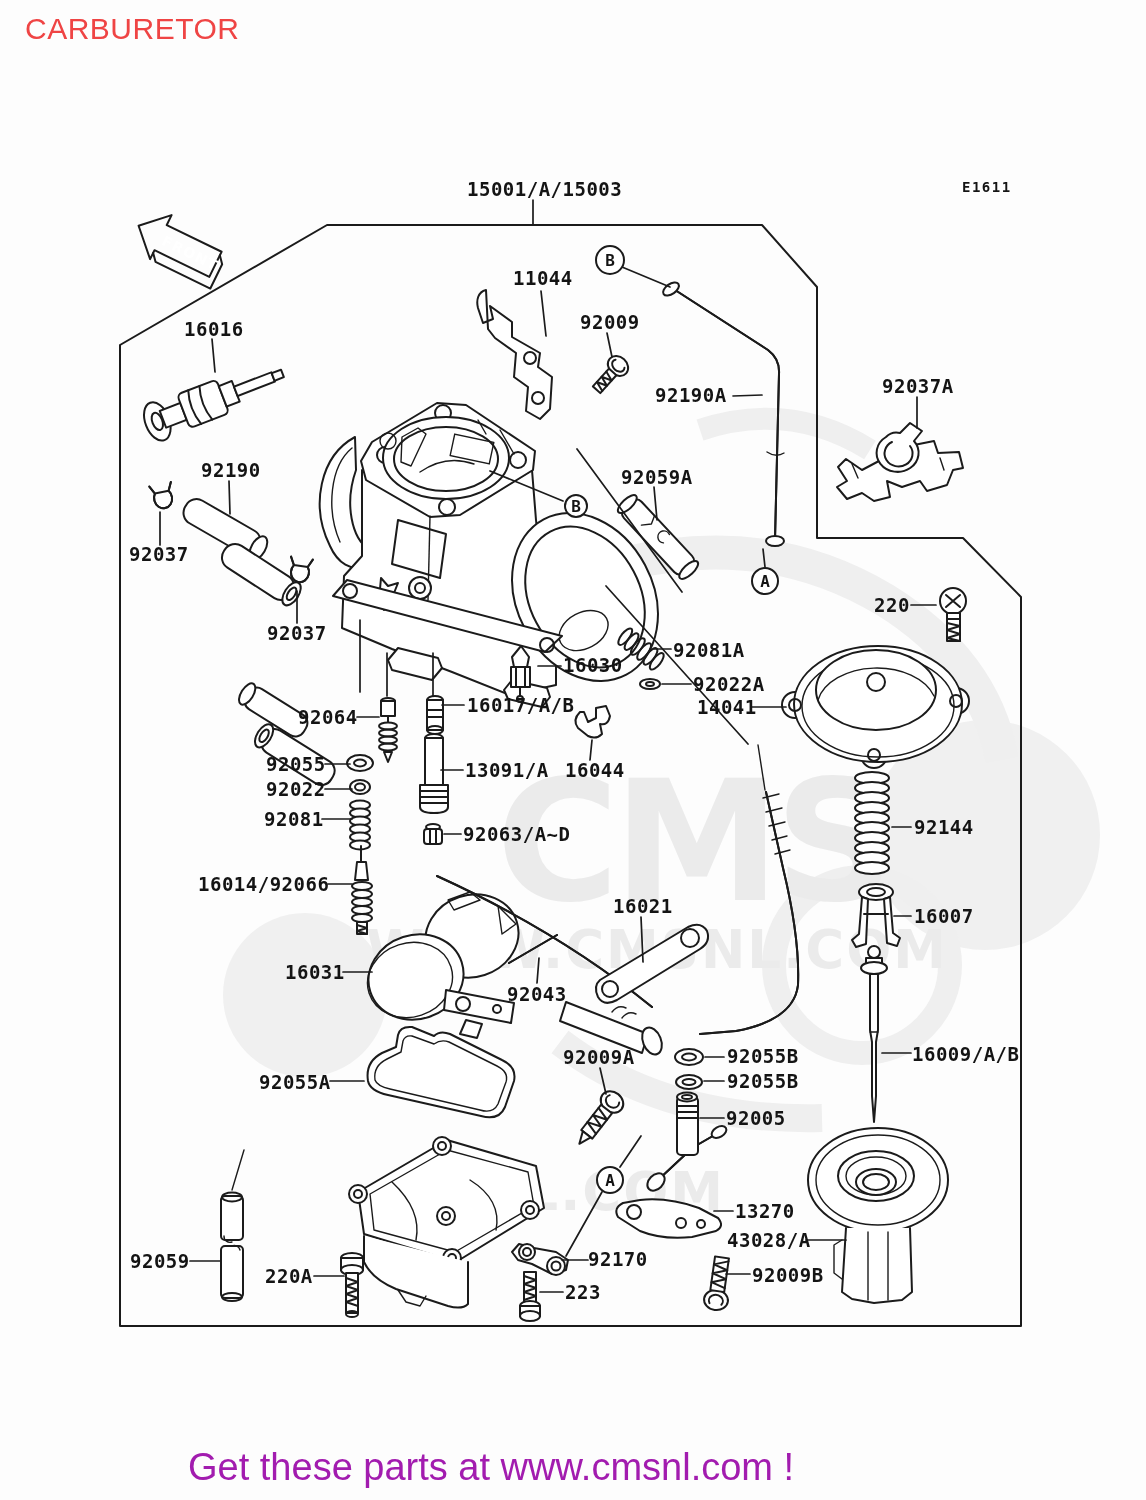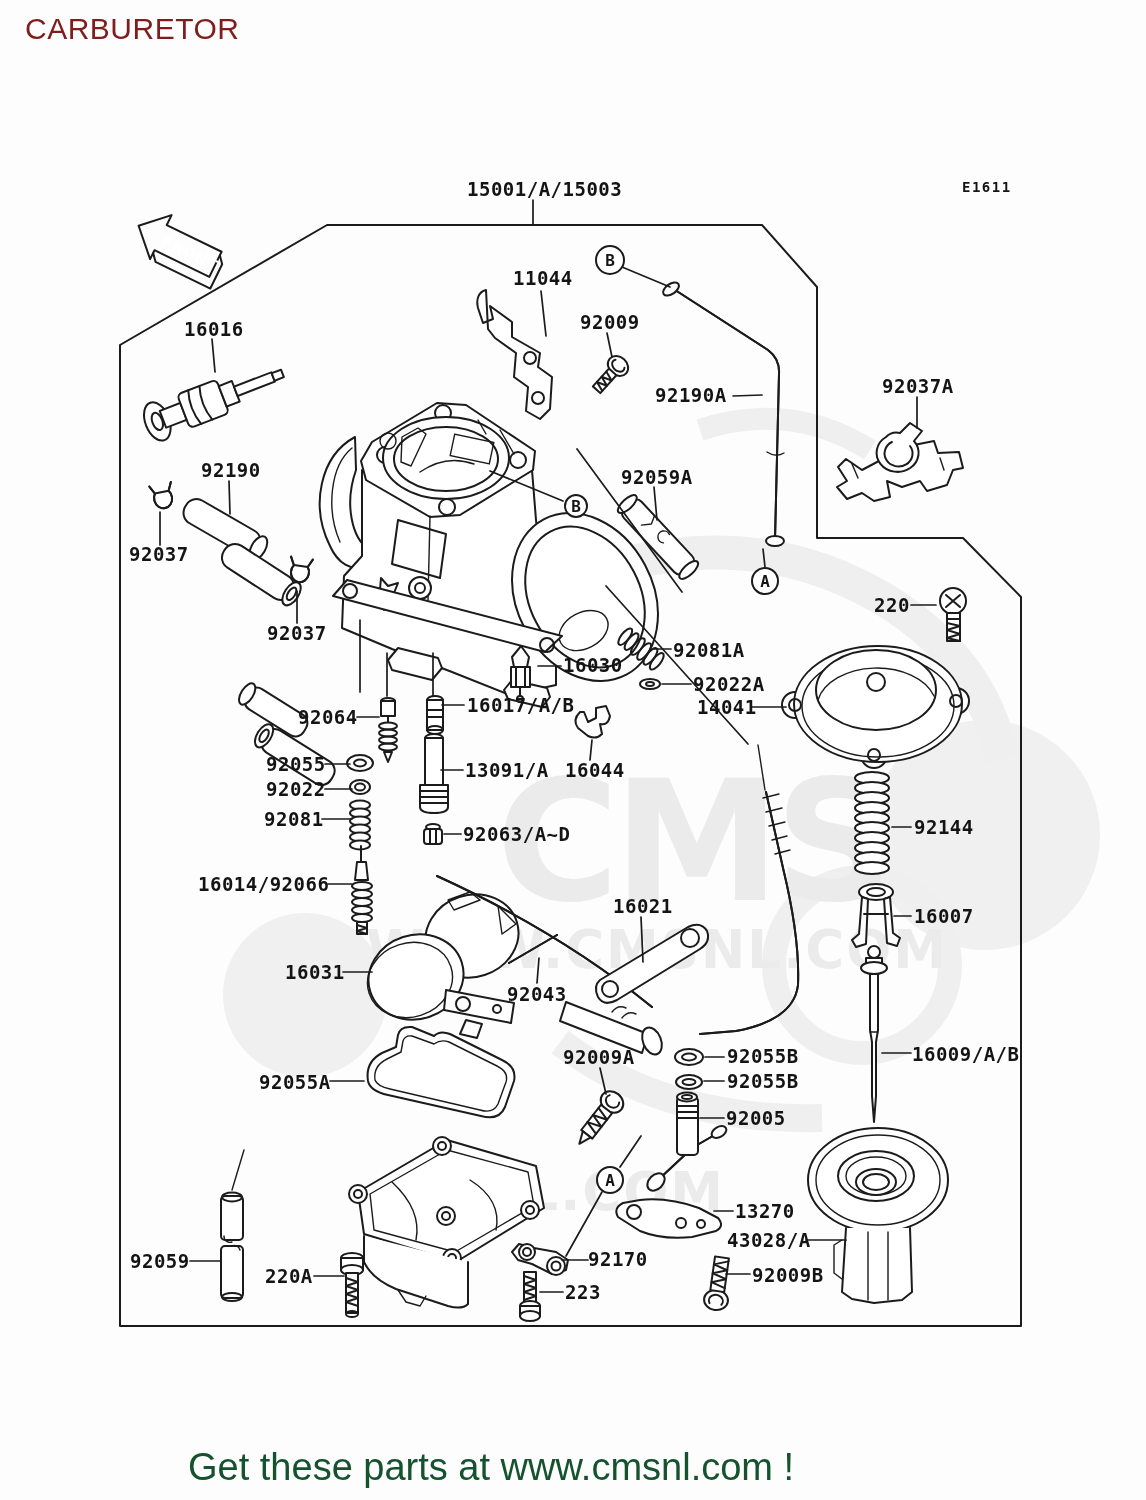--- a/index.html
+++ b/index.html
@@ -1,25 +1,25 @@
 <!DOCTYPE html>
 <html><head>
 <meta charset="utf-8">
 <style>
   html,body{margin:0;padding:0;}
   body{
     width:1146px;height:1500px;position:relative;background:#fdfdfd;
     font-family:"Liberation Sans", sans-serif;overflow:hidden;
   }
   .page-title{
-    position:absolute;left:25px;top:12px;font-size:30px;color:#7f1d1d;
+    position:absolute;left:25px;top:12px;font-size:30px;color:#ef4444;
     letter-spacing:0.5px;font-family:"Liberation Sans",sans-serif;
   }
   .footer-banner{
-    position:absolute;left:188px;top:1446px;font-size:38px;color:#14532d;
+    position:absolute;left:188px;top:1446px;font-size:38px;color:#a21caf;
     font-family:"Liberation Sans",sans-serif;
   }
   svg.stage{position:absolute;left:0;top:0;}
   
   .art path,.art rect,.art ellipse,.art circle,.art line,.art polygon,.art polyline{
     stroke:#1b1b1b;stroke-width:2;fill:none;stroke-linecap:round;stroke-linejoin:round;
   }
   .art .w{fill:#ffffff;}
   .art .thin{stroke-width:1.4;}
   .lead line{stroke:#1b1b1b;stroke-width:1.7;stroke-linecap:round;}

